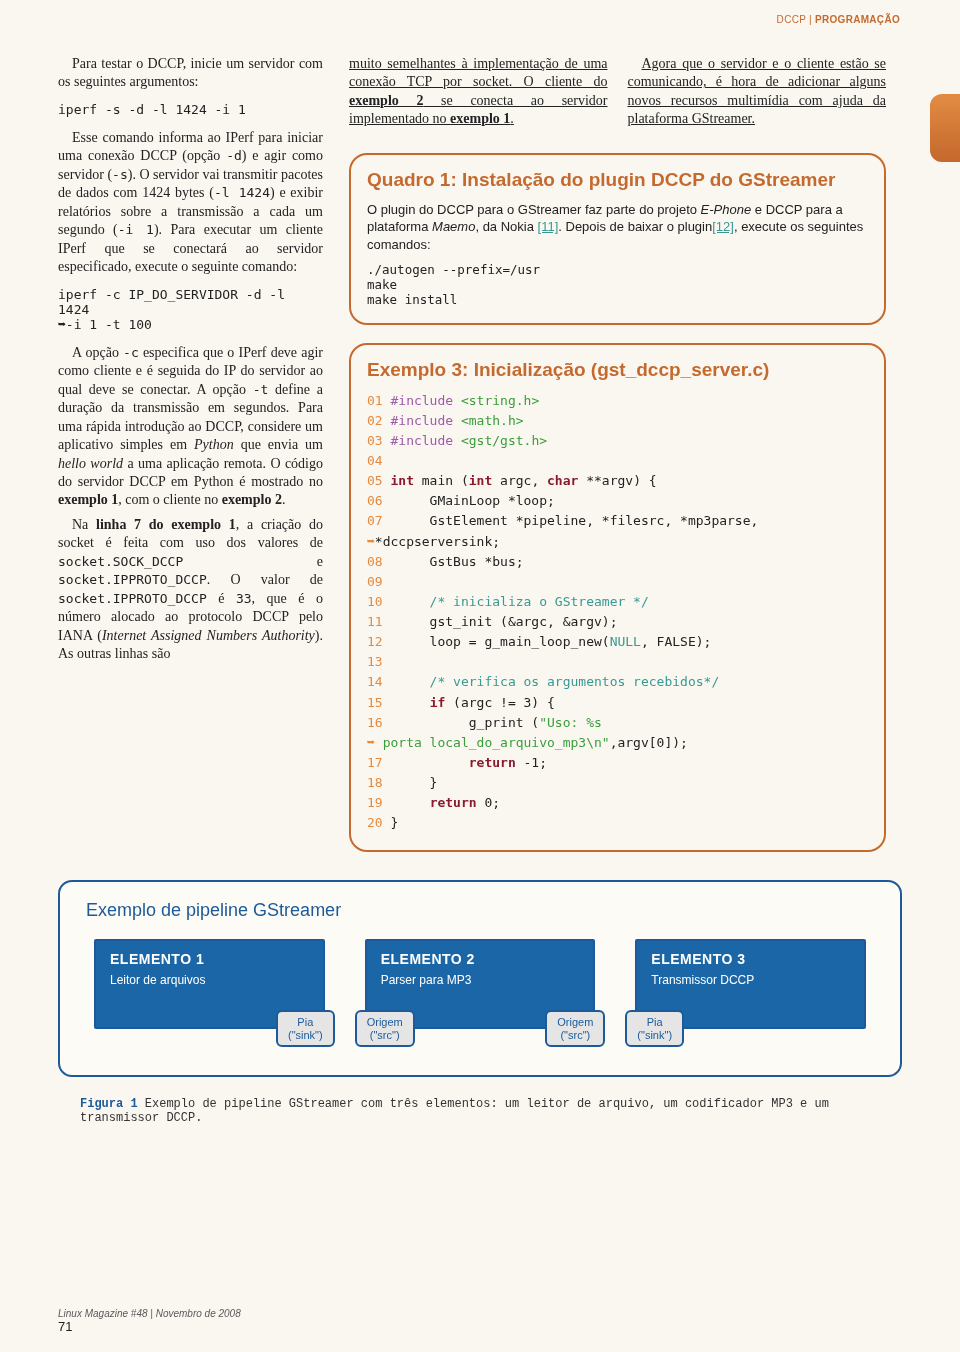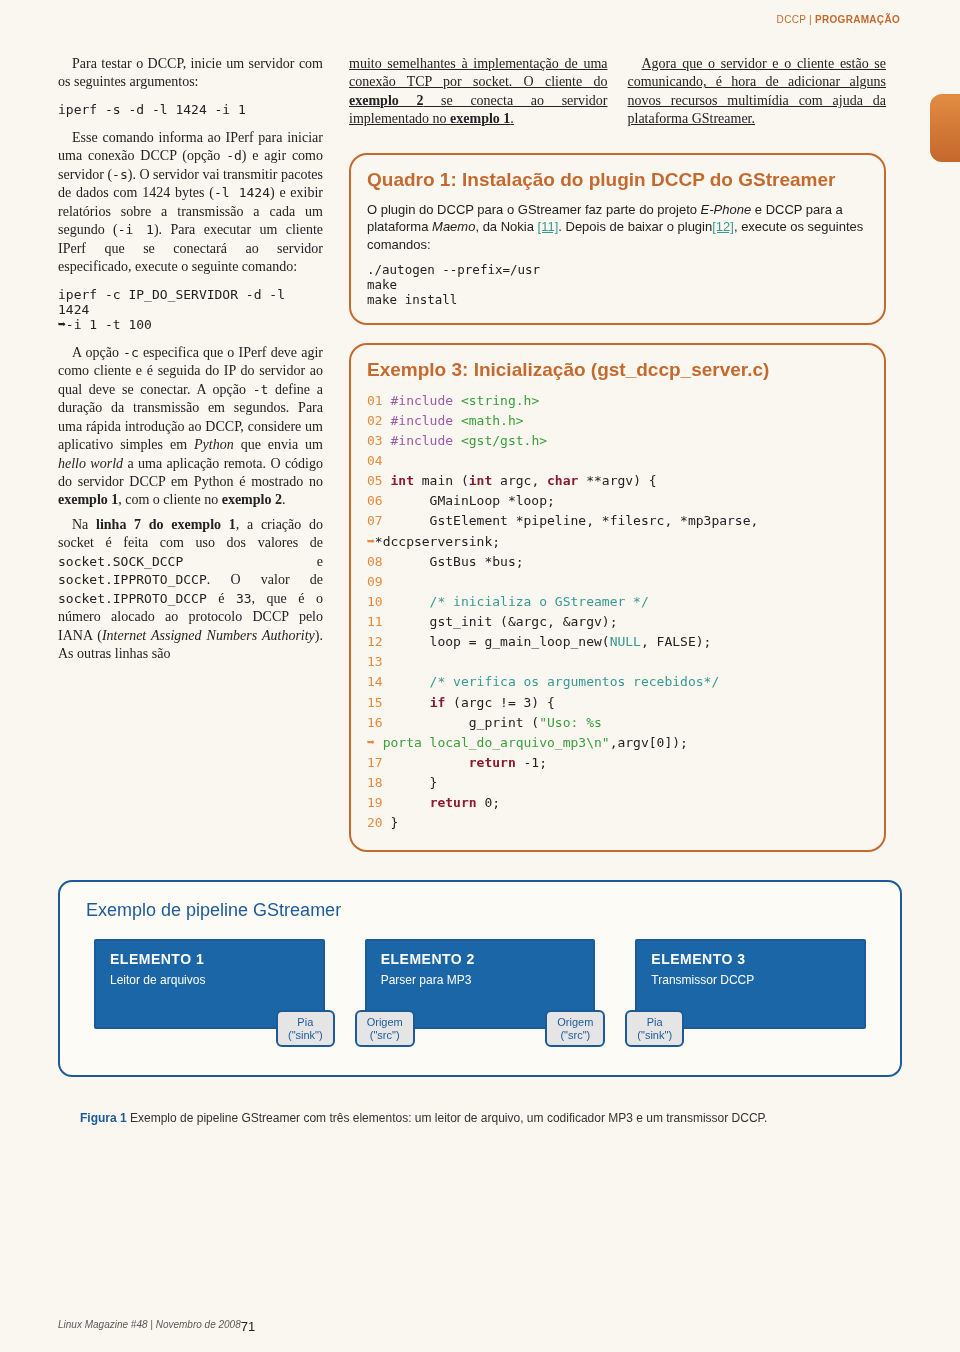--- a/index.html
+++ b/index.html
@@ -119,38 +119,39 @@
     color:var(--blue-dark);
     font-size:11px;
     text-align:center;
     padding:4px 10px;
     line-height:1.1;
     font-family:Arial,Helvetica,sans-serif;
   }
   .port.left{left:-12px;}
   .port.right{right:-12px;}
   .fig-caption{
-    font-family:Liberation Sans, sans-serif;
+    font-family:Liberation Mono, monospace;
     font-size:12px;
     color:#333;
-    margin-top:34px;
+    margin-top:20px;
     padding-left:22px;
   }
   .fig-caption b{color:var(--blue-dark);}
 
   .footer{
     position:absolute;
     bottom:18px;
     left:58px;
     right:58px;
     display:flex;
-    justify-content:flex-start;
+    justify-content:center;
     font-family:Arial,Helvetica,sans-serif;
     font-size:10px;
     color:#5a5a5a;
+    flex-direction:column;
   }
   .footer .pn{font-size:13px;color:#222;}
 
   .sidetab{
     position:absolute;
     right:0;top:94px;
     width:30px;height:68px;
     background:linear-gradient(#e28c43,#c4682c);
     border-radius:12px 0 0 12px;
   }

